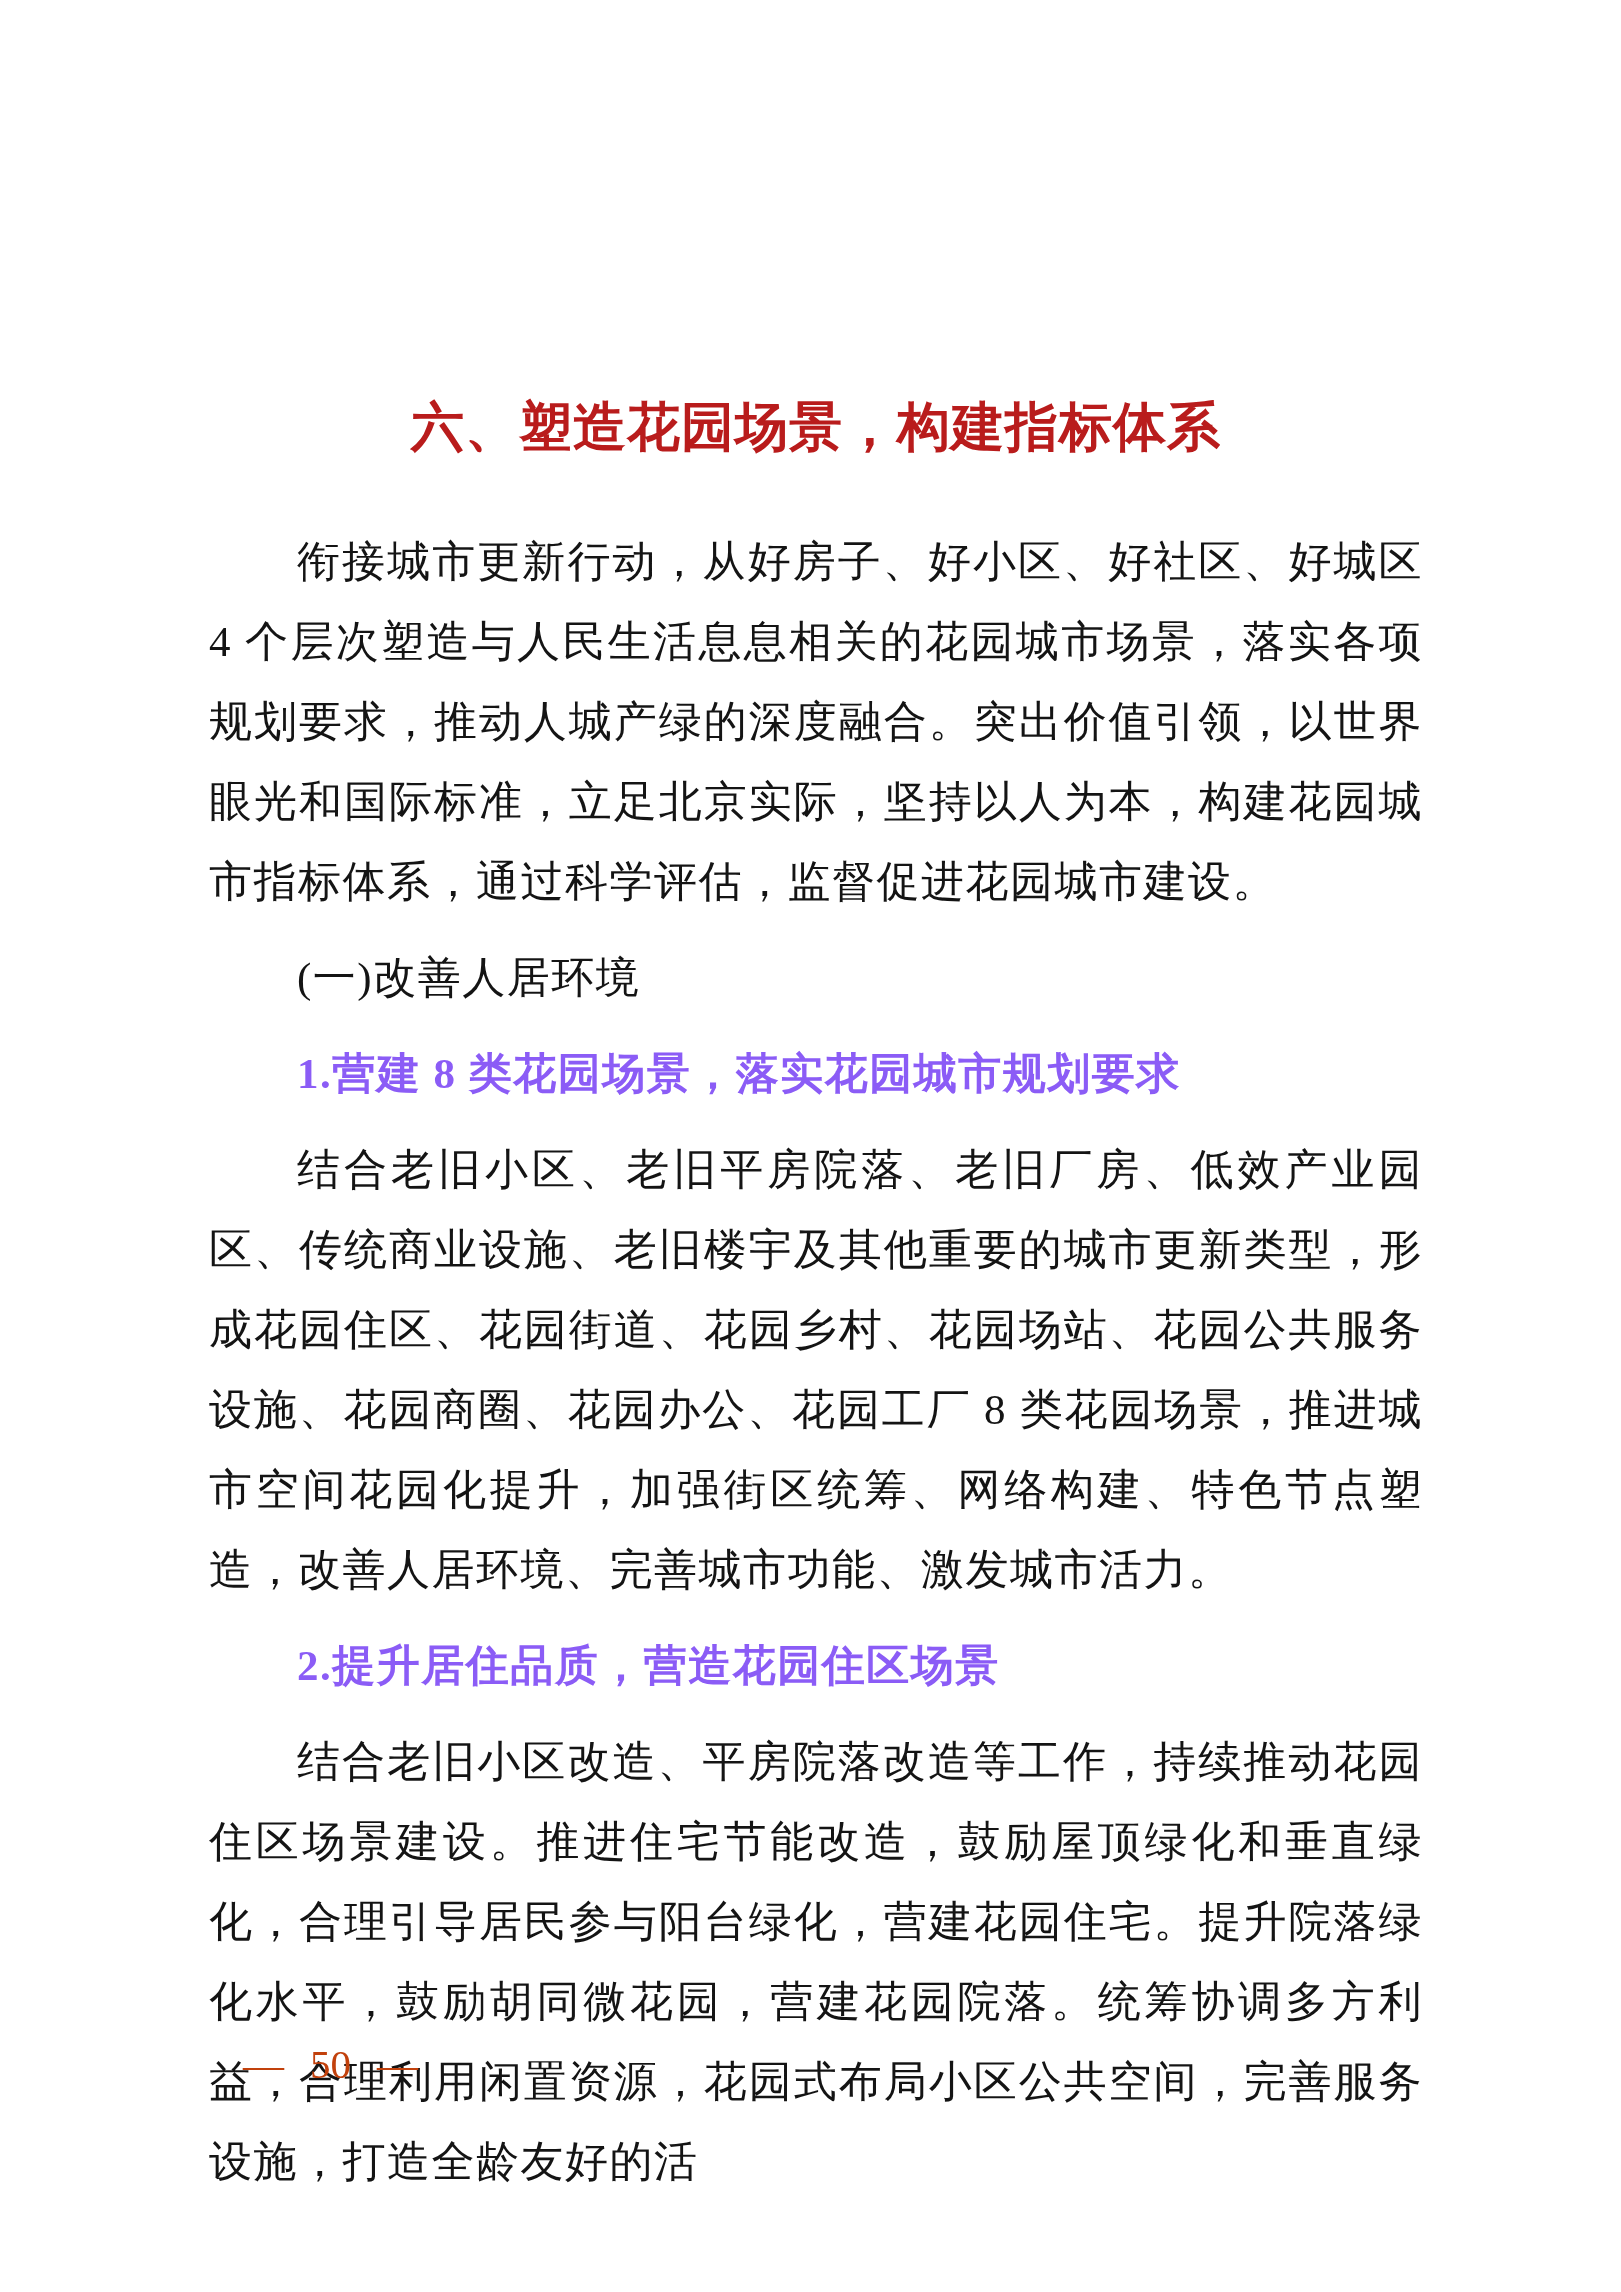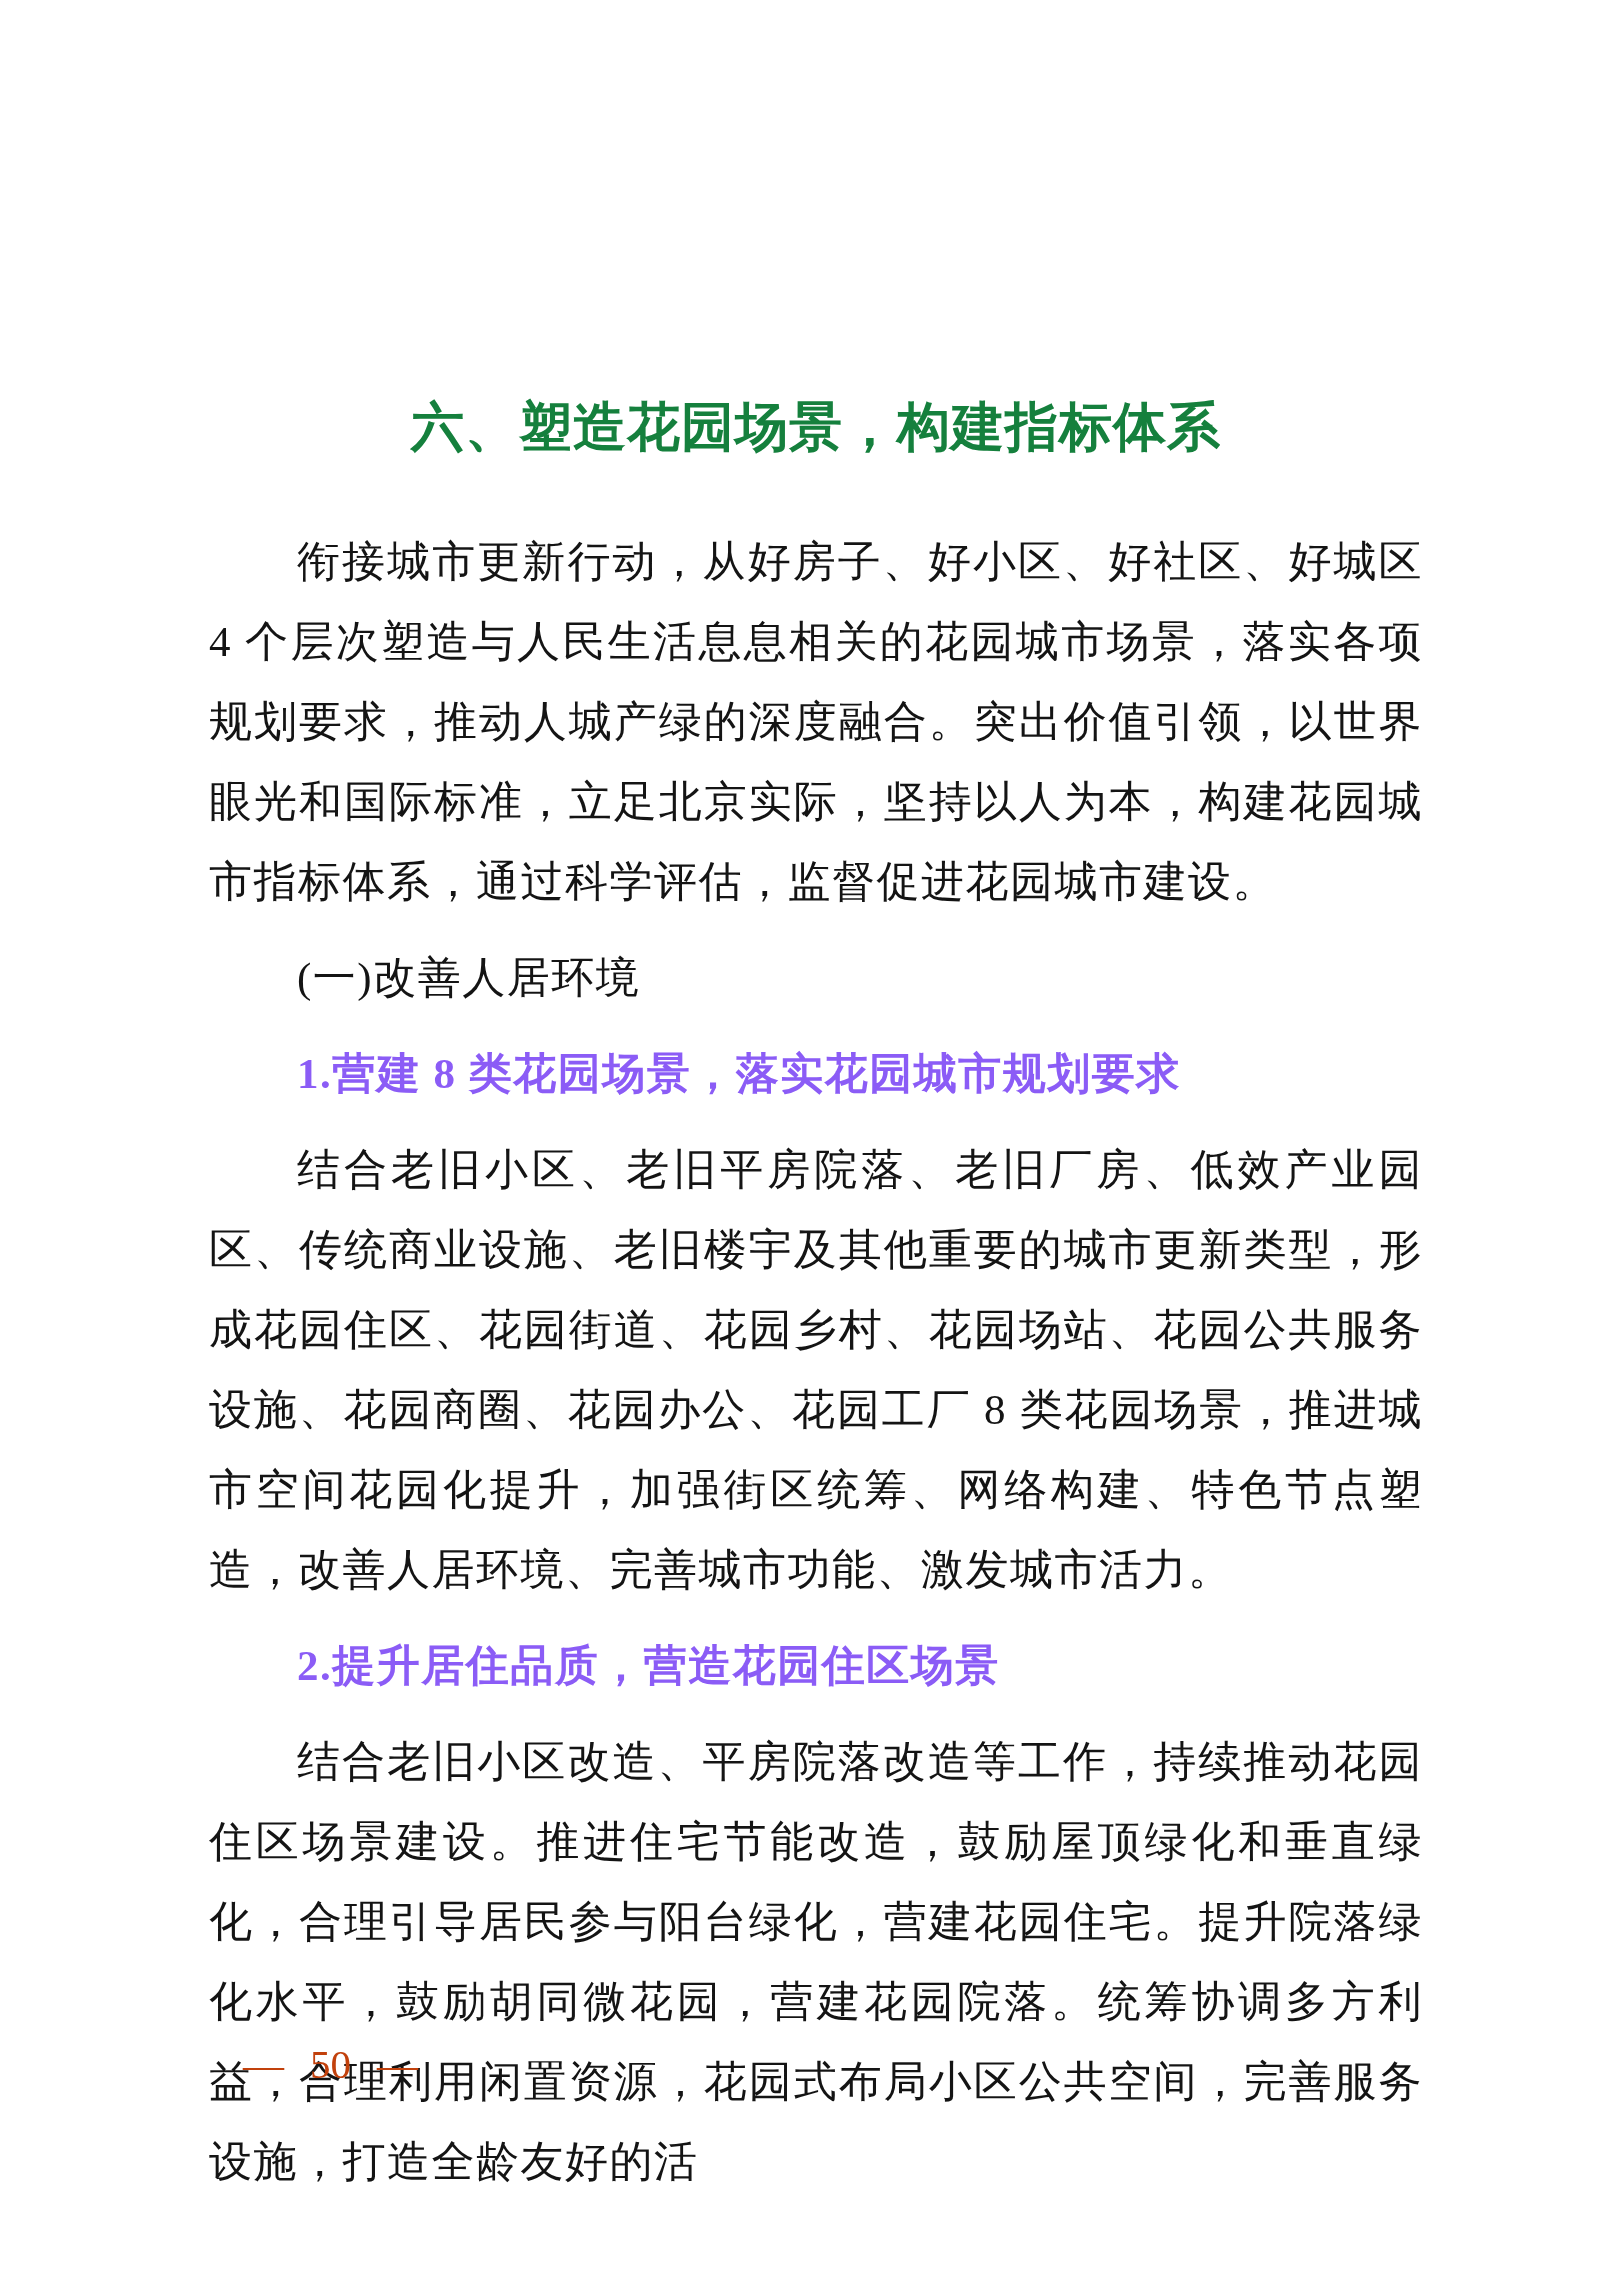--- a/index.html
+++ b/index.html
@@ -20,21 +20,21 @@
     left: 193px;
     top: 388px;
     width: 1246px;
     margin: 0;
     text-align: center;
     font-family: "Liberation Sans", sans-serif;
     font-weight: 700;
     font-size: 53px;
     line-height: 78px;
     letter-spacing: 1px;
-    color: #15803d;
+    color: #b91c1c;
     white-space: nowrap;
   }
   .content {
     position: absolute;
     left: 193px;
     top: 506px;
     width: 1246px;
     font-family: "Liberation Serif", serif;
     font-size: 43px;
     line-height: 80px;

